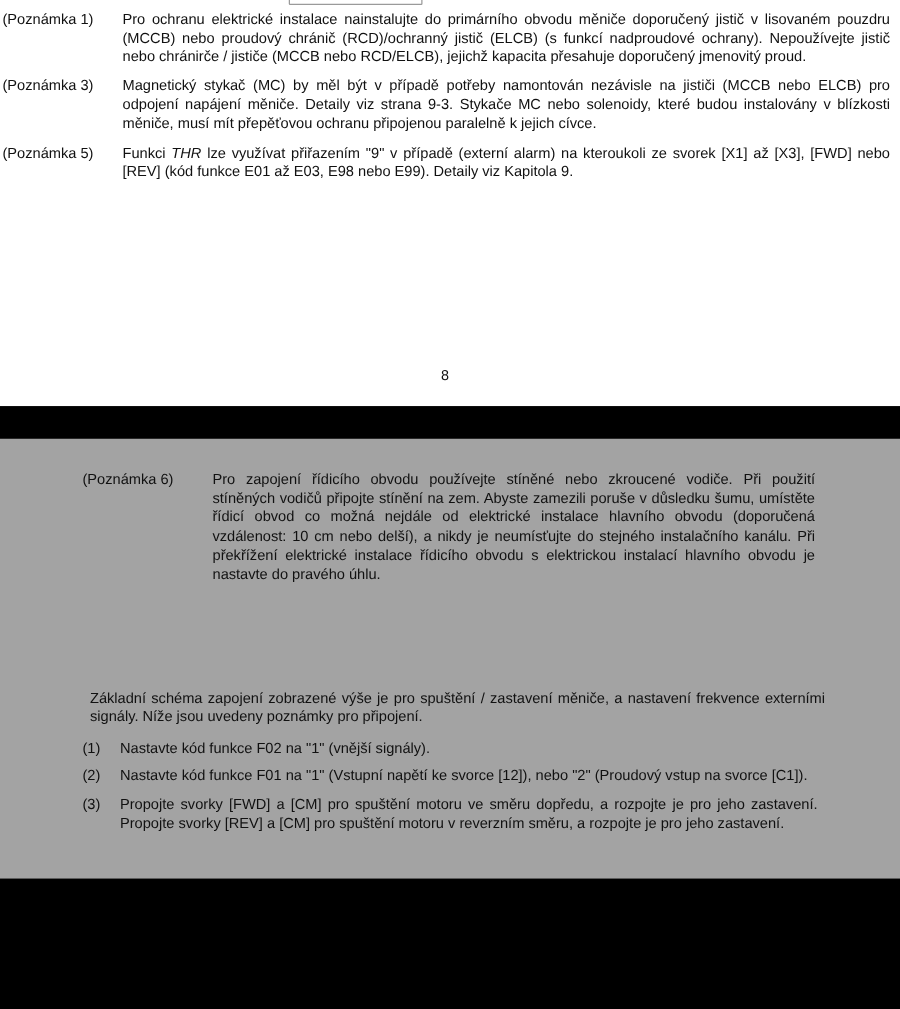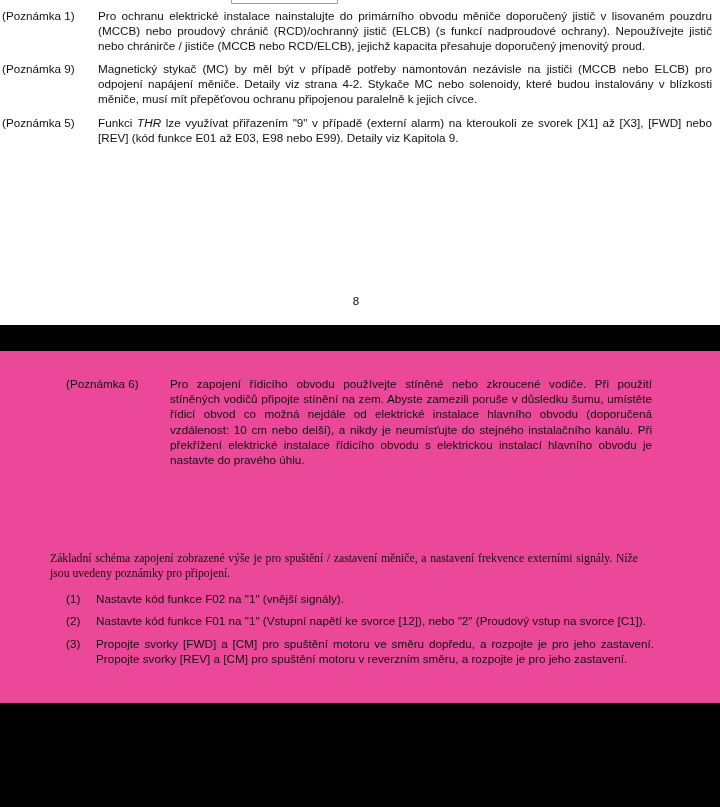--- a/index.html
+++ b/index.html
@@ -80,21 +80,21 @@
     height: 26px;
     background: #000000;
   }
   
   .page-bottom {
     position: absolute;
     left: 0;
     top: 351px;
     width: 720px;
     height: 352px;
-    background: #ec4899;
+    background: #a3a3a3;
     overflow: hidden;
   }
   .notes-table2 {
     position: absolute;
     left: 66px;
     top: 25px;
     width: 586px;
     border-collapse: collapse;
   }
   .notes-table2 td {
@@ -106,28 +106,27 @@
   }
   .notes-table2 td.lbl {
     width: 104px;
     white-space: nowrap;
   }
   .notes-table2 td.body {
     text-align: justify;
   }
   .para-intro {
     position: absolute;
-    left: 50px;
+    left: 72px;
     top: 200px;
     width: 588px;
     font-size: 11.7px;
     line-height: 15.4px;
     color: #111111;
     text-align: justify;
-    font-family: Liberation Serif, serif;
   }
   .steps {
     position: absolute;
     left: 66px;
     top: 240px;
     width: 588px;
     border-collapse: collapse;
   }
   .steps td {
     vertical-align: top;
@@ -168,22 +167,22 @@
 
     <div class="clip-top"></div>
 
     <table class="notes-table">
       <tbody>
           <tr>
         <td class="lbl">(Poznámka 1)</td>
         <td class="body">Pro ochranu elektrické instalace nainstalujte do primárního obvodu měniče doporučený jistič v lisovaném pouzdru (MCCB) nebo proudový chránič (RCD)/ochranný jistič (ELCB) (s funkcí nadproudové ochrany). Nepoužívejte jistič nebo chránirče / jističe (MCCB nebo RCD/ELCB), jejichž kapacita přesahuje doporučený jmenovitý proud.</td>
       </tr>
       <tr>
-        <td class="lbl">(Poznámka 9)</td>
-        <td class="body">Magnetický stykač (MC) by měl být v případě potřeby namontován nezávisle na jističi (MCCB nebo ELCB) pro odpojení napájení měniče. Detaily viz strana 4-2. Stykače MC nebo solenoidy, které budou instalovány v blízkosti měniče, musí mít přepěťovou ochranu připojenou paralelně k jejich cívce.</td>
+        <td class="lbl">(Poznámka 3)</td>
+        <td class="body">Magnetický stykač (MC) by měl být v případě potřeby namontován nezávisle na jističi (MCCB nebo ELCB) pro odpojení napájení měniče. Detaily viz strana 9-3. Stykače MC nebo solenoidy, které budou instalovány v blízkosti měniče, musí mít přepěťovou ochranu připojenou paralelně k jejich cívce.</td>
       </tr>
       <tr>
         <td class="lbl">(Poznámka 5)</td>
         <td class="body"><span>Funkci </span><span class="bi">THR</span><span> lze využívat přiřazením "9" v případě (externí alarm) na kteroukoli ze svorek [X1] až [X3], [FWD] nebo [REV] (kód funkce E01 až E03, E98 nebo E99). Detaily viz Kapitola 9.</span></td>
       </tr>
     </tbody>
       </table>
 
     <div class="page-num">8</div>
   </div>

